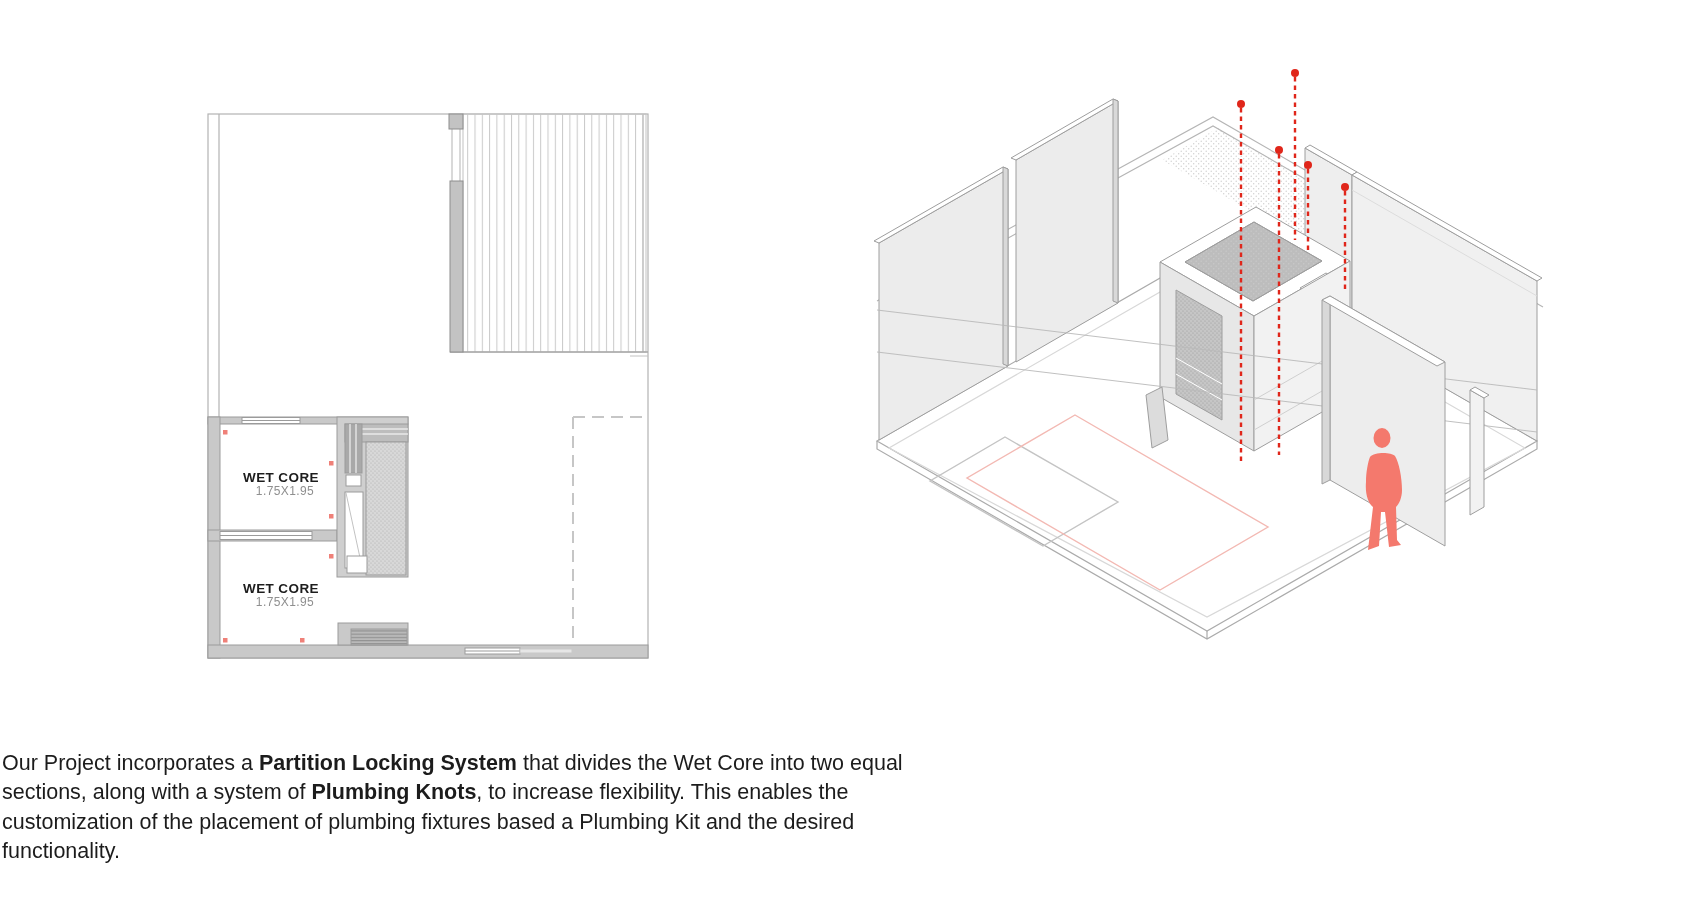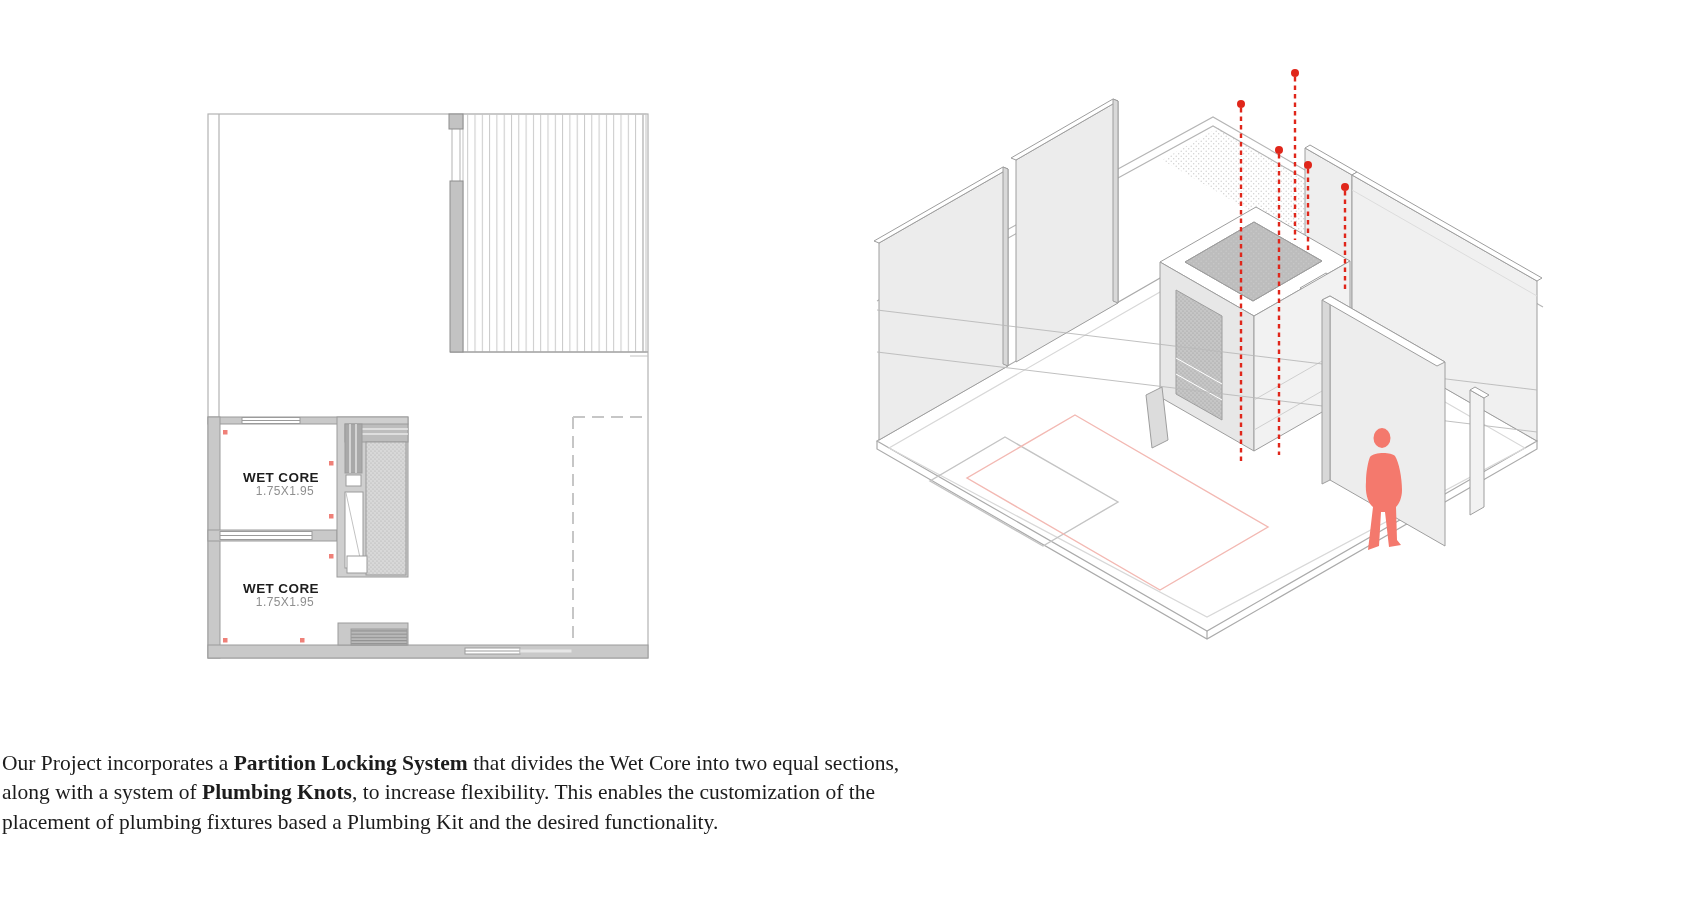--- a/index.html
+++ b/index.html
@@ -4,21 +4,21 @@
 <style>
   html,body{margin:0;padding:0;background:#ffffff;}
   #stage{position:relative;width:1705px;height:920px;background:#ffffff;overflow:hidden;
          font-family:"Liberation Sans", sans-serif;border-radius:15px;}
   svg{position:absolute;display:block;}
   #plan-svg{left:185px;top:95px;}
   #axon-svg{left:870px;top:40px;}
   .plan-label{font-family:"Liberation Sans",sans-serif;font-weight:bold;font-size:13.5px;fill:#1d1d1d;letter-spacing:.4px;}
   .plan-dim{font-family:"Liberation Sans",sans-serif;font-size:12px;fill:#8f8f8f;letter-spacing:.4px;}
   #caption{position:absolute;left:2px;top:727px;width:905px;
-           font-size:21.5px;line-height:29.5px;color:#1c1c1c;font-family:Liberation Serif, serif;}
+           font-size:21.5px;line-height:29.5px;color:#1c1c1c;}
   #caption b{font-weight:bold;}
 </style>
 </head>
 <body>
 <div id="stage">
 
 <svg id="plan-svg" width="480" height="575" viewBox="185 95 480 575">
   <defs>
     <pattern id="vhatch" width="7.3" height="12" patternUnits="userSpaceOnUse">
       <line x1="0.5" y1="0" x2="0.5" y2="12" stroke="#c9c9c9" stroke-width="1"></line>

